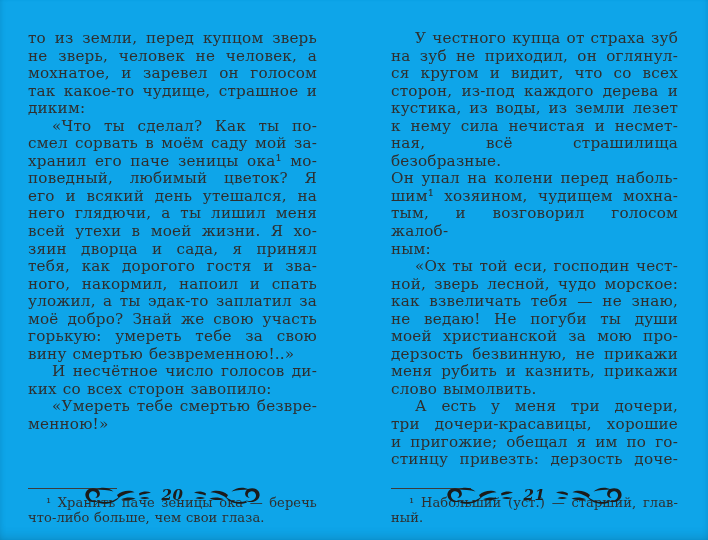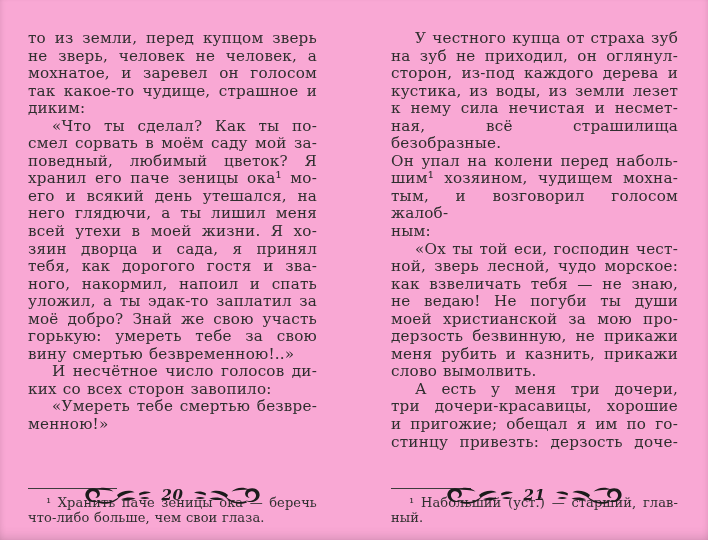--- a/index.html
+++ b/index.html
@@ -4,21 +4,21 @@
 <style>
   html, body {
     margin: 0;
     padding: 0;
     background: #ffffff;
   }
   #book-spread {
     position: relative;
     width: 708px;
     height: 540px;
-    background: #f9a8d4;
+    background: #0ea5e9;
     overflow: hidden;
     font-family: "DejaVu Serif", "Liberation Serif", serif;
     color: #2f2f2f;
   }
   
   #book-spread::after {
     content: "";
     position: absolute;
     inset: 0;
     pointer-events: none;
@@ -92,41 +92,42 @@
 <div id="book-spread">
 
   <div id="left-body" class="page-body">
       <div class="line just">то из земли, перед купцом зверь</div>
       <div class="line just">не зверь, человек не человек, а</div>
       <div class="line just">мохнатое, и заревел он голосом</div>
       <div class="line just">так какое-то чудище, страшное и</div>
       <div class="line">диким:</div>
       <div class="line just ind">«Что ты сделал? Как ты по-</div>
       <div class="line just">смел сорвать в моём саду мой за-</div>
+      <div class="line just">хранил его паче зеницы ока¹ мо-</div>
       <div class="line just">поведный, любимый цветок? Я</div>
-      <div class="line just">хранил его паче зеницы ока¹ мо-</div>
       <div class="line just">его и всякий день утешался, на</div>
       <div class="line just">него глядючи, а ты лишил меня</div>
       <div class="line just">всей утехи в моей жизни. Я хо-</div>
       <div class="line just">зяин дворца и сада, я принял</div>
       <div class="line just">тебя, как дорогого гостя и зва-</div>
       <div class="line just">ного, накормил, напоил и спать</div>
       <div class="line just">уложил, а ты эдак-то заплатил за</div>
       <div class="line just">моё добро? Знай же свою участь</div>
       <div class="line just">горькую: умереть тебе за свою</div>
       <div class="line">вину смертью безвременною!..»</div>
       <div class="line just ind">И несчётное число голосов ди-</div>
       <div class="line">ких со всех сторон завопило:</div>
       <div class="line just ind">«Умереть тебе смертью безвре-</div>
       <div class="line">менною!»</div>
     </div>
 
   <div id="right-body" class="page-body">
       <div class="line just ind">У честного купца от страха зуб</div>
       <div class="line just">на зуб не приходил, он оглянул-</div>
+      <div class="line just">ся кругом и видит, что со всех</div>
       <div class="line just">сторон, из-под каждого дерева и</div>
       <div class="line just">кустика, из воды, из земли лезет</div>
       <div class="line just">к нему сила нечистая и несмет-</div>
       <div class="line just">ная, всё страшилища безобразные.</div>
       <div class="line just">Он упал на колени перед наболь-</div>
       <div class="line just">шим¹ хозяином, чудищем мохна-</div>
       <div class="line just">тым, и возговорил голосом жалоб-</div>
       <div class="line">ным:</div>
       <div class="line just ind">«Ох ты той еси, господин чест-</div>
       <div class="line just">ной, зверь лесной, чудо морское:</div>

